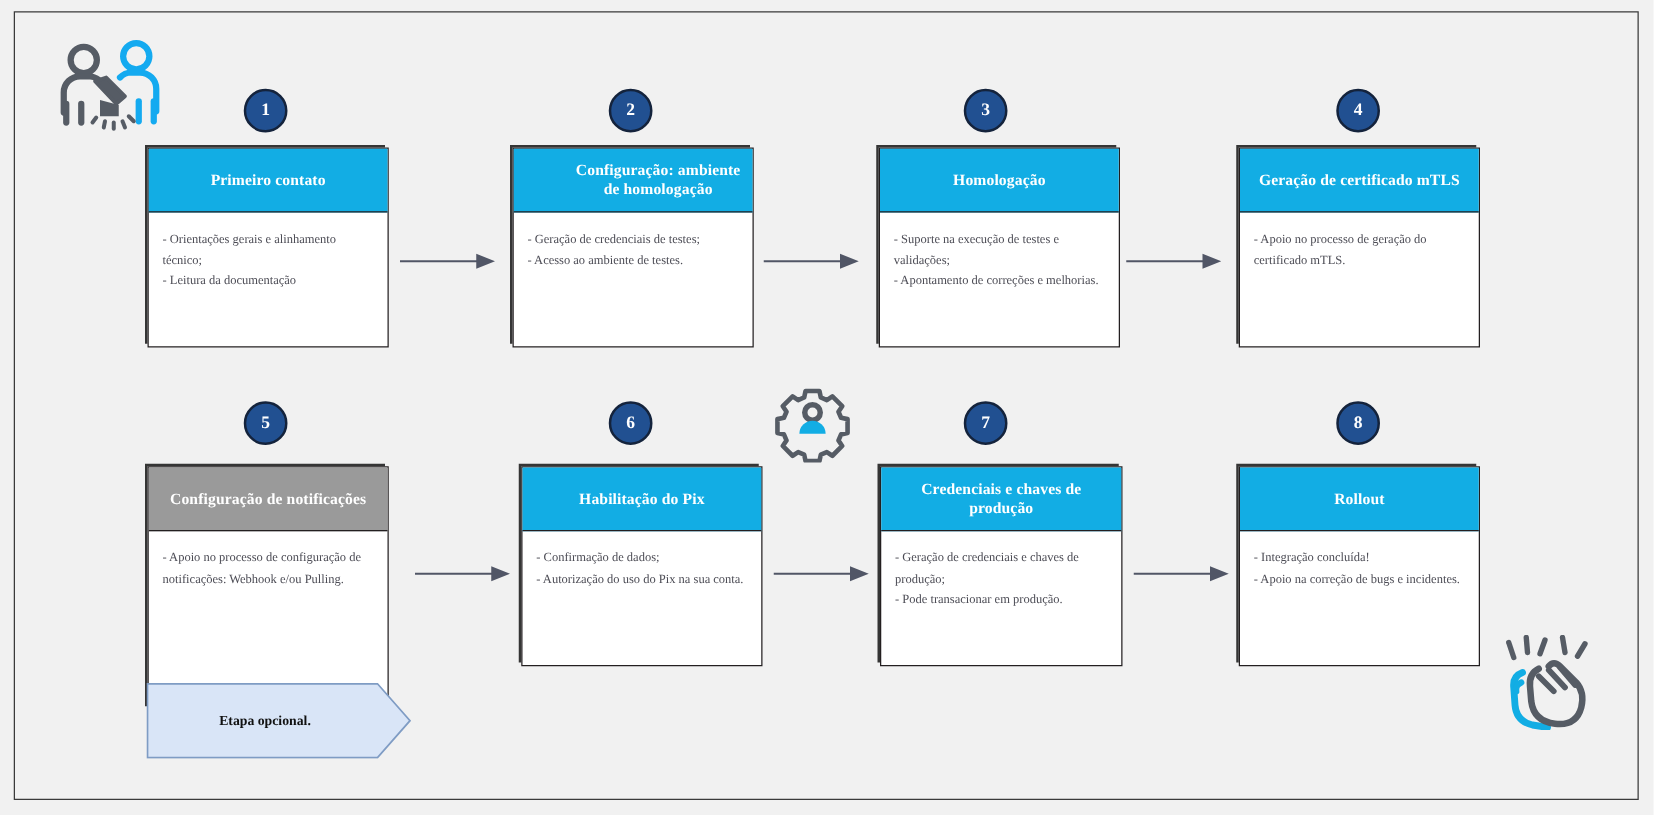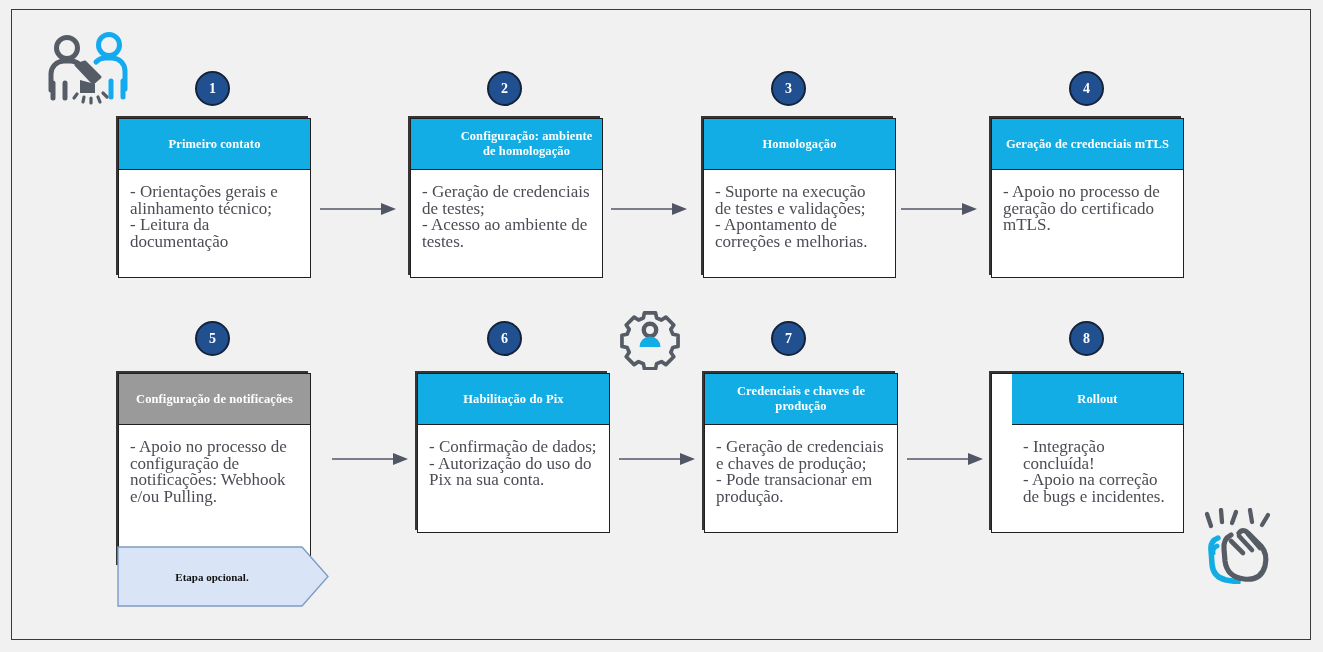--- a/index.html
+++ b/index.html
@@ -53,21 +53,21 @@
     padding: 4px 8px;
     border-bottom: 1.8px solid #231f20;
     letter-spacing: 0.1px;
   }
   .card-head.accent { background: #12ade4; }
   .card-head.muted  { background: #9a9a9a; }
   .card-body {
     flex: 1;
     box-sizing: border-box;
     padding: 14px 11px 8px 11px;
-    font-size: 17px;
+    font-size: 10px;
     line-height: 16.5px;
     color: #4c4c55;
     white-space: pre-line;
   }
 
   
   .badge {
     position: absolute;
     width: 35px;
     height: 35px;
@@ -217,21 +217,21 @@
 
   <div class="badge" style="left:771px; top:71px;">3</div>
   <div class="card" style="left:703px; top:118px; width:193px; height:160px;">
     <div class="card-head accent" style="height:51px;">Homologação</div>
     <div class="card-body">- Suporte na execução de testes e validações;
 - Apontamento de correções e melhorias.</div>
   </div>
 
   <div class="badge" style="left:1069px; top:71px;">4</div>
   <div class="card" style="left:991px; top:118px; width:193px; height:160px;">
-    <div class="card-head accent" style="height:51px;">Geração de credenciais mTLS</div>
+    <div class="card-head accent" style="height:51px;">Geração de certificado mTLS</div>
     <div class="card-body">- Apoio no processo de geração do certificado mTLS.</div>
   </div>
 
   <div class="badge" style="left:195px; top:321px;">5</div>
   <div class="card" style="left:118px; top:373px; width:193px; height:195px;">
     <div class="card-head muted" style="height:51px;">Configuração de notificações</div>
     <div class="card-body">- Apoio no processo de configuração de notificações: Webhook e/ou Pulling.</div>
   </div>
 
   <div class="optional" style="left:117px; top:546px;">
@@ -249,18 +249,18 @@
   </div>
 
   <div class="badge" style="left:771px; top:321px;">7</div>
   <div class="card" style="left:704px; top:373px; width:194px; height:160px;">
     <div class="card-head accent" style="height:51px;">Credenciais e chaves de produção</div>
     <div class="card-body"> - Geração de credenciais e chaves de produção;
  - Pode transacionar em produção.</div>
   </div>
 
   <div class="badge" style="left:1069px; top:321px;">8</div>
-  <div class="card" style="left:991px; top:373px; width:193px; height:160px;padding-left:20px;">
+  <div class="card" style="left:991px; top:373px; width:193px; height:160px;">
     <div class="card-head accent" style="height:51px;">Rollout</div>
     <div class="card-body">- Integração concluída!
 - Apoio na correção de bugs e incidentes.</div>
   </div>
 </div>
 
 </body></html>

